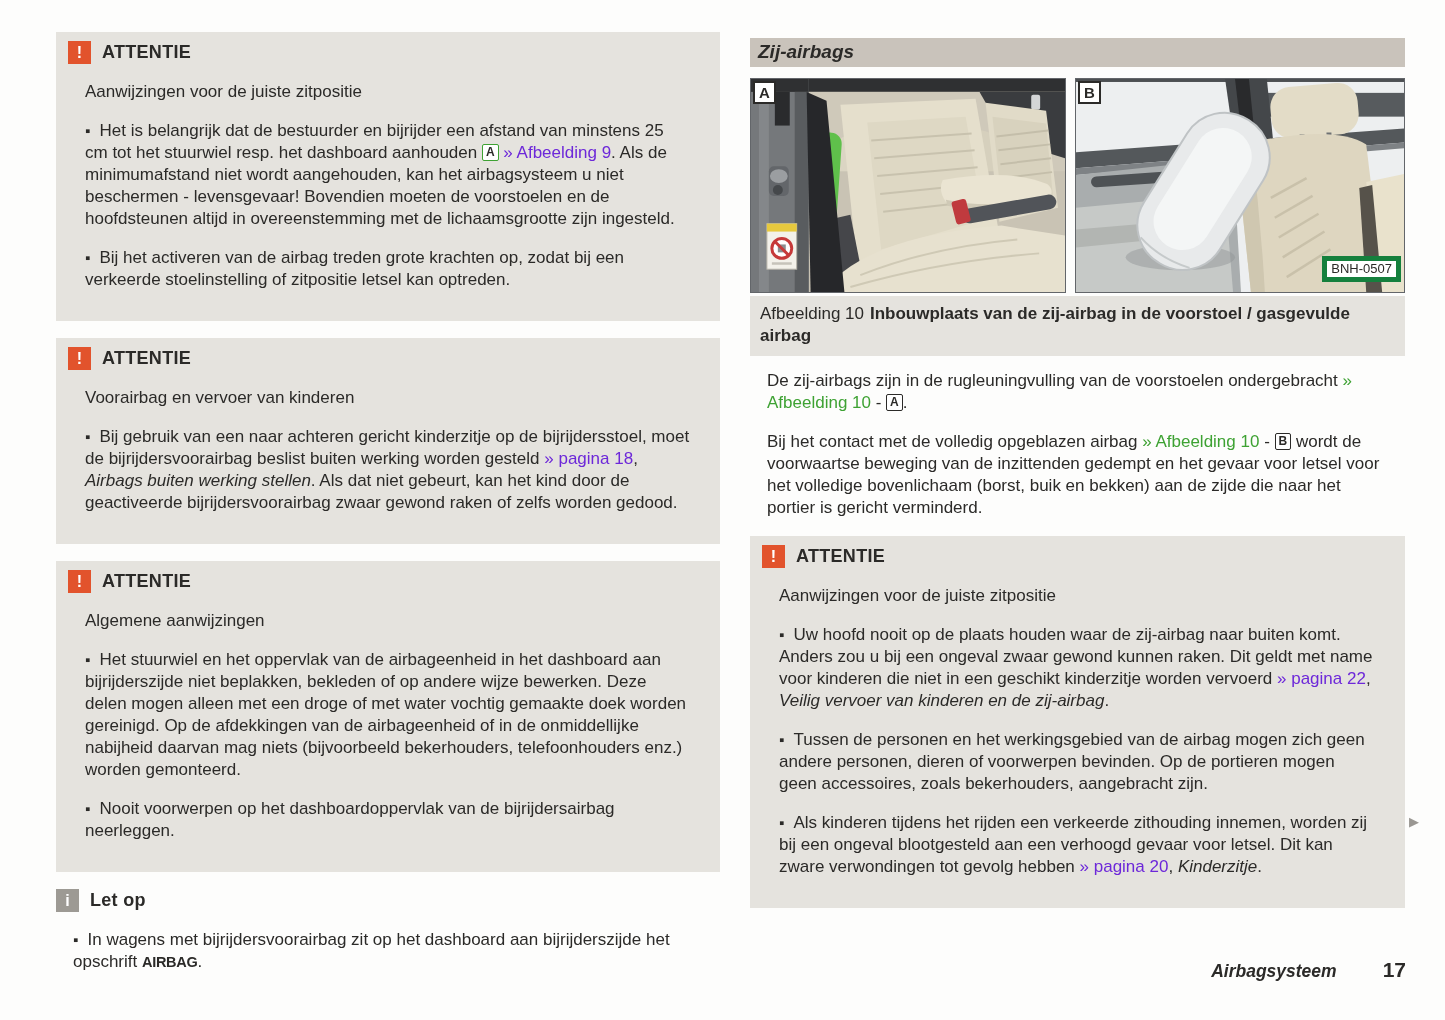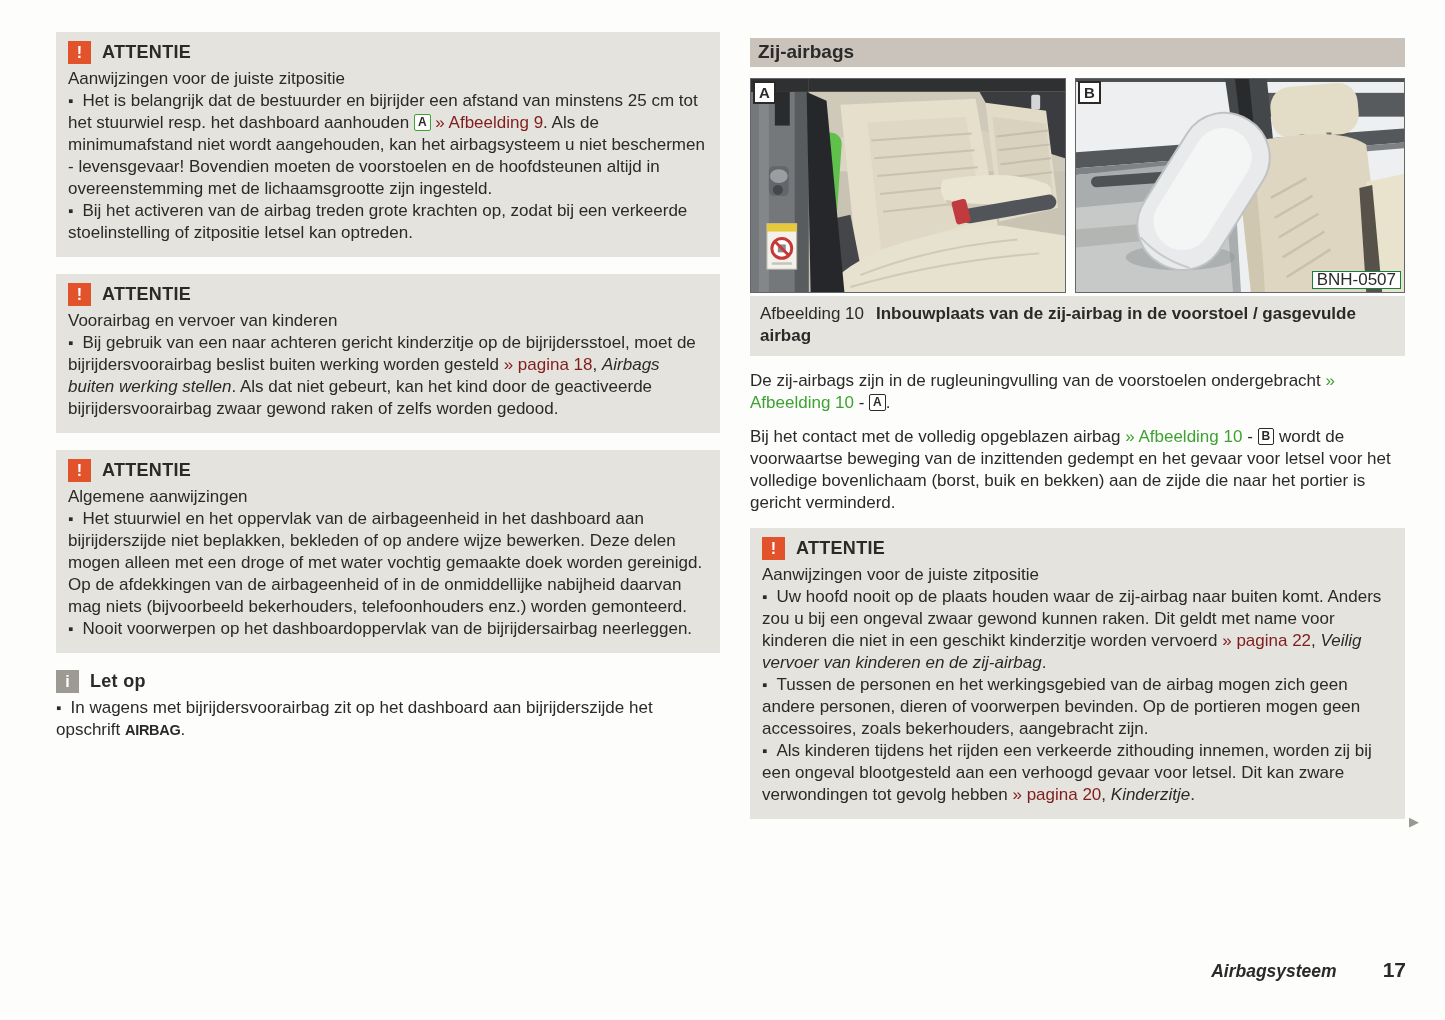--- a/index.html
+++ b/index.html
@@ -14,46 +14,46 @@
   .warn-box{background:#e5e3de;padding:9px 12px 13px;margin-bottom:17px;}
   .note-box{background:transparent;padding:0;margin-top:6px;}
   .box-head{display:flex;align-items:center;gap:11px;margin-bottom:4px;}
   .sq-icon{width:23px;height:23px;display:flex;align-items:center;justify-content:center;
     color:#fff;font-weight:700;font-size:16px;flex:0 0 auto;}
   .warn-icon{background:#e2532c;}
   .note-icon{background:#9d9a94;}
   .box-title{font-weight:700;font-size:18px;letter-spacing:.3px;}
 
   
-  p.rt{margin:0;font-size:17px;line-height:22px;}
+  p.rt{margin:17px;font-size:17px;line-height:22px;}
   .body-paras p.rt{margin-top:12px;}
   .body-paras p.rt:first-child{margin-top:14px;}
   .seg-bulletmark{font-size:15px;margin-right:5px;}
-  .seg-linkOrange{color:#7f1d1d;}
+  .seg-linkOrange{color:#6d28d9;}
   .seg-linkGreen{color:#3ea233;}
   .seg-italic{font-style:italic;}
   .seg-airbag{font-weight:700;font-size:14.5px;letter-spacing:-.3px;}
   .seg-boxLetter,.seg-boxLetterGreen{display:inline-block;border:1px solid #2b2a28;border-radius:2px;
     line-height:13px;font-size:12px;font-weight:700;padding:1px 3px;vertical-align:2px;background:#fff;}
   .seg-boxLetterGreen{border-color:#3ea233;}
 
   
-  .section-bar{background:#c9c3bb;font-weight:700;font-size:19px;padding:3px 0 4px 8px;}
+  .section-bar{background:#c9c3bb;font-weight:700;font-size:19px;padding:3px 0 4px 8px;font-style:italic;}
   .figure-row{display:flex;gap:9px;margin-top:11px;}
   .fig-img{position:relative;overflow:hidden;border:1px solid #63666a;box-sizing:border-box;}
   .fig-a{width:316px;height:215px;}
   .fig-b{width:330px;height:215px;}
   .fig-img svg{display:block;width:100%;height:100%;}
   .fig-letter{position:absolute;top:2px;left:2px;width:23px;height:23px;background:#fff;
     border:2px solid #2b2a28;display:flex;align-items:center;justify-content:center;
     font-weight:700;font-size:15px;box-sizing:border-box;}
-  .photo-code{position:absolute;right:3px;bottom:3px;background:#fff;border:1px solid #15803d;
-    font-size:17px;line-height:16px;padding:0 4px;color:#2b2a28;}
+  .photo-code{position:absolute;right:3px;bottom:10px;background:#fff;border:5px solid #15803d;
+    font-size:13px;line-height:16px;padding:0 4px;color:#2b2a28;}
   .fig-caption{background:#e5e3de;margin-top:3px;padding:7px 10px 9px;font-size:17px;line-height:22px;}
-  .cap-prefix{padding-right:12px;}
+  .cap-prefix{padding-right:6px;}
   .cap-text{font-weight:700;}
   .continue-marker{position:absolute;left:1409px;top:814px;font-size:13px;color:#9a9792;}
 
   
   .footer{position:absolute;left:0;top:958px;width:1406px;text-align:right;}
   .footer-section{font-weight:700;font-size:17.5px;margin-right:46px;font-style:italic;}
   .footer-page{font-weight:700;font-size:21px;}
 </style>
 </head>
 <body>

